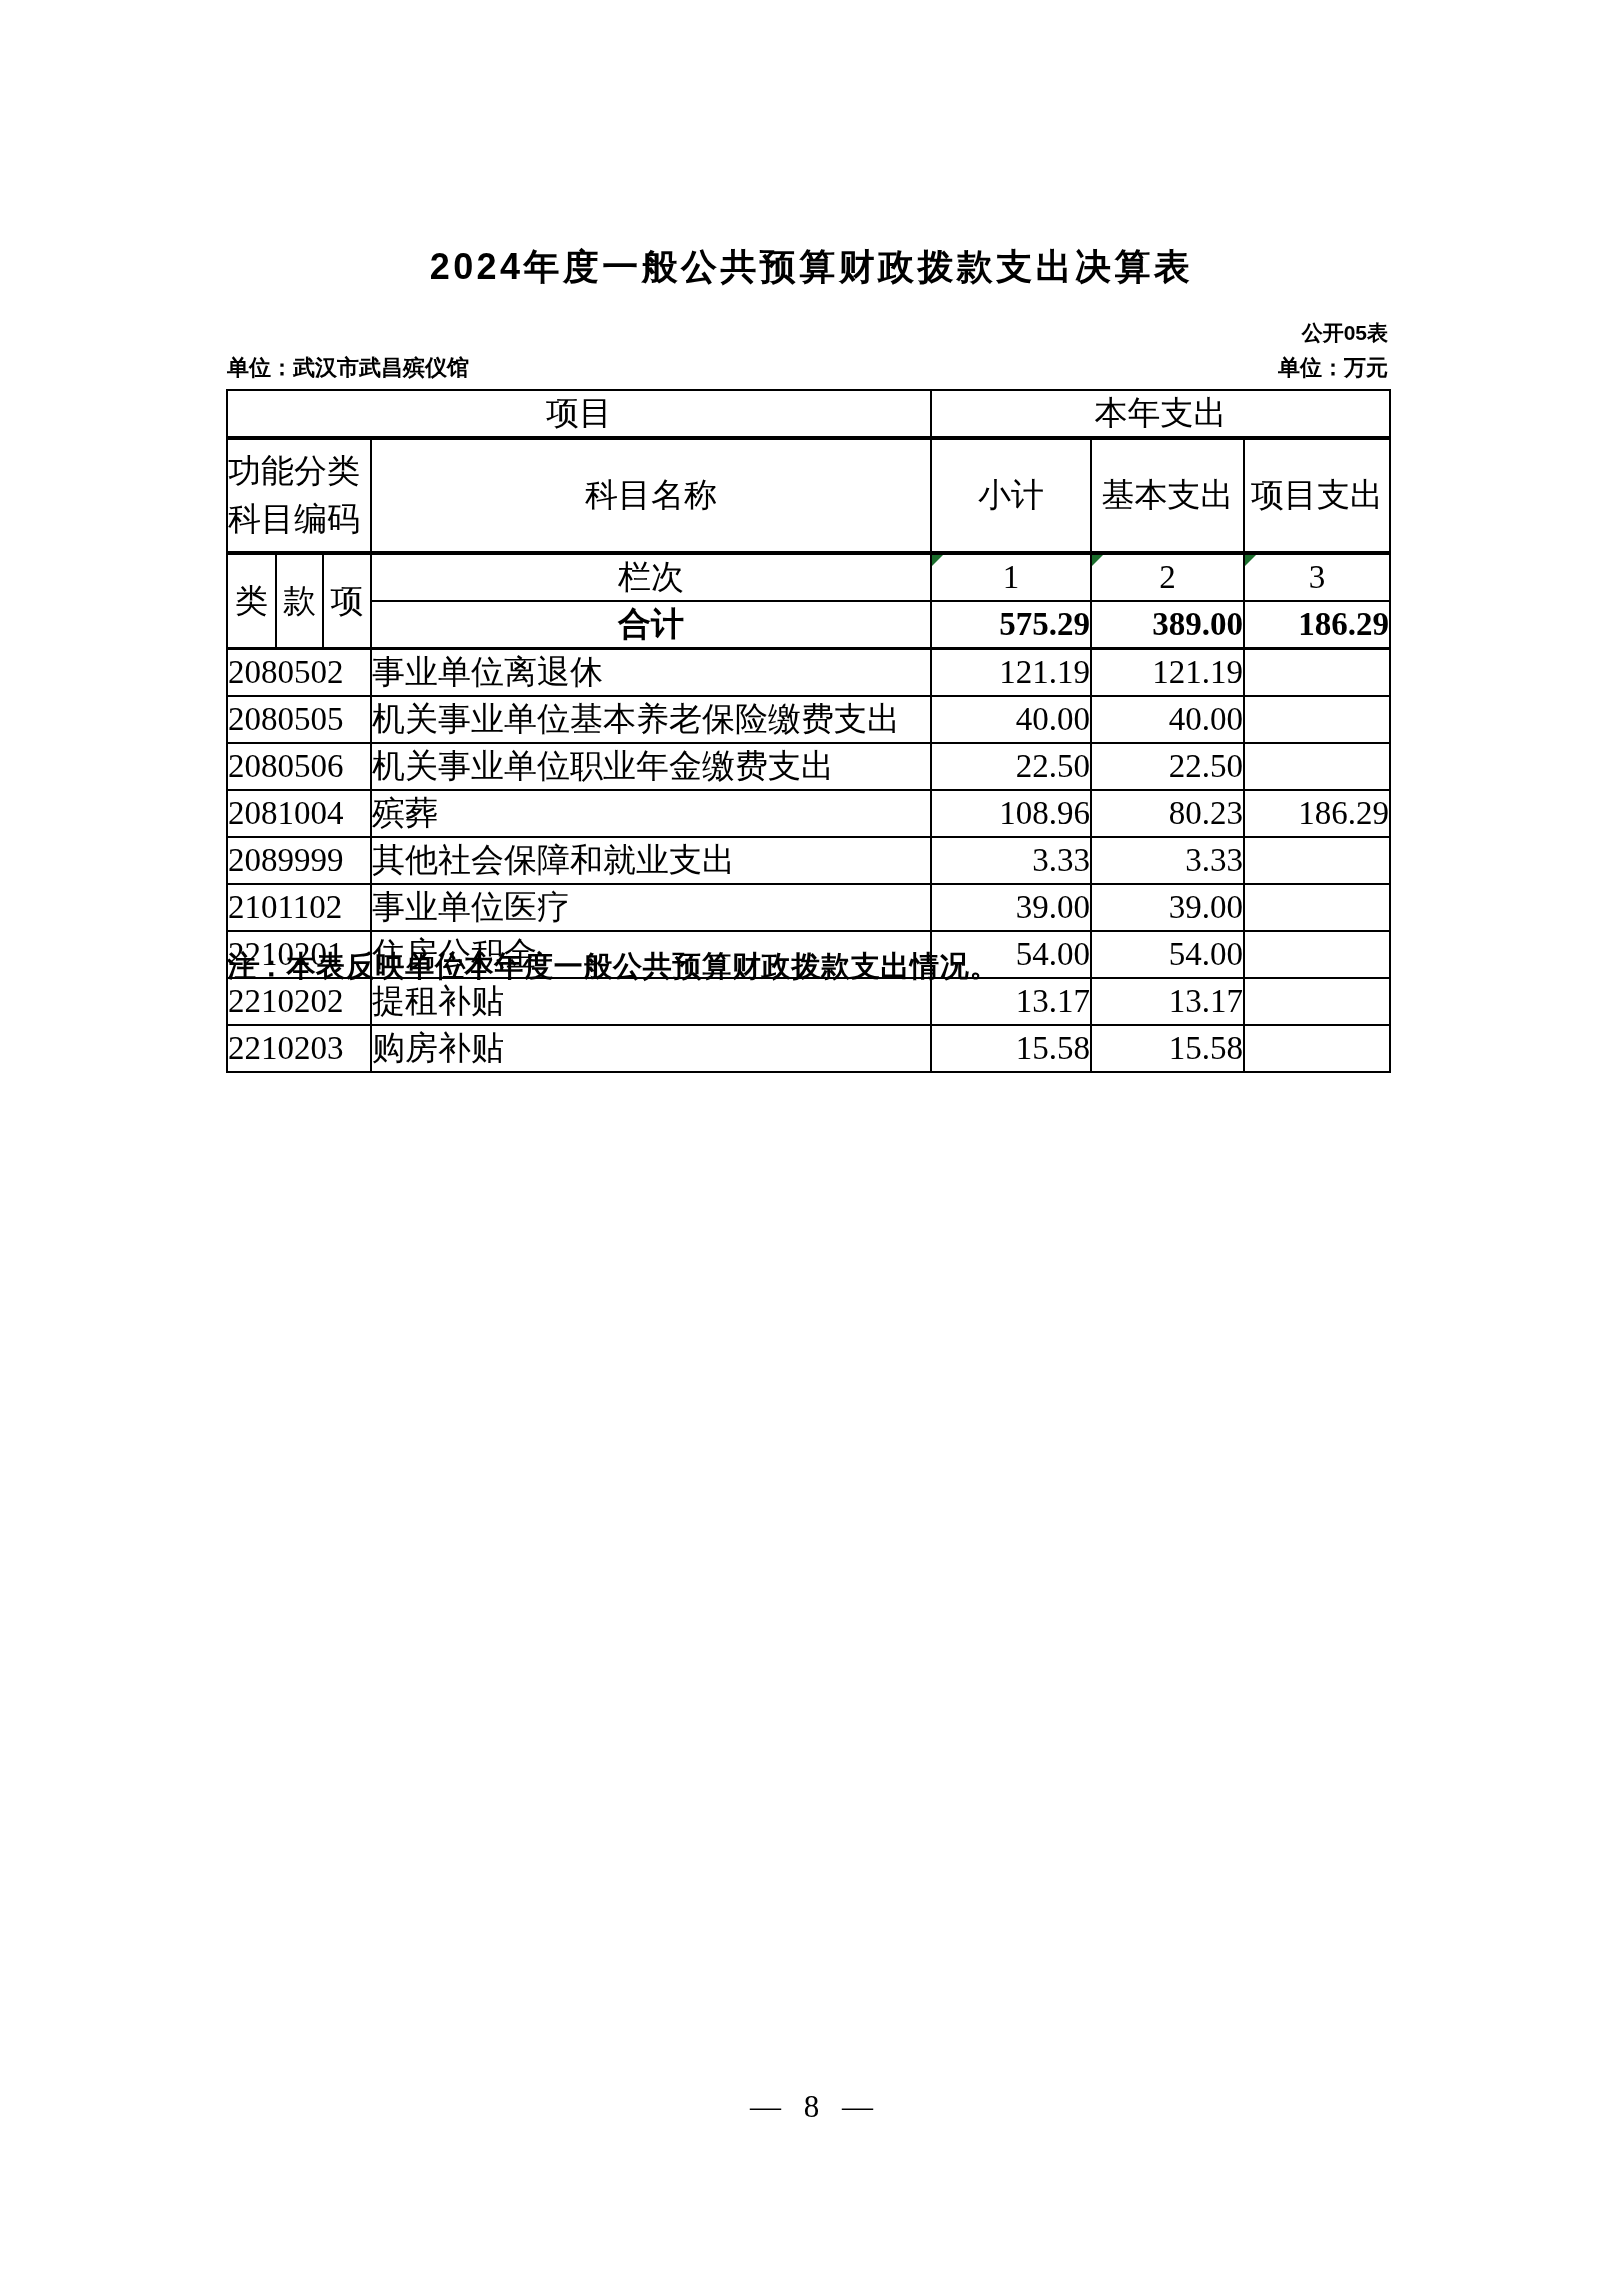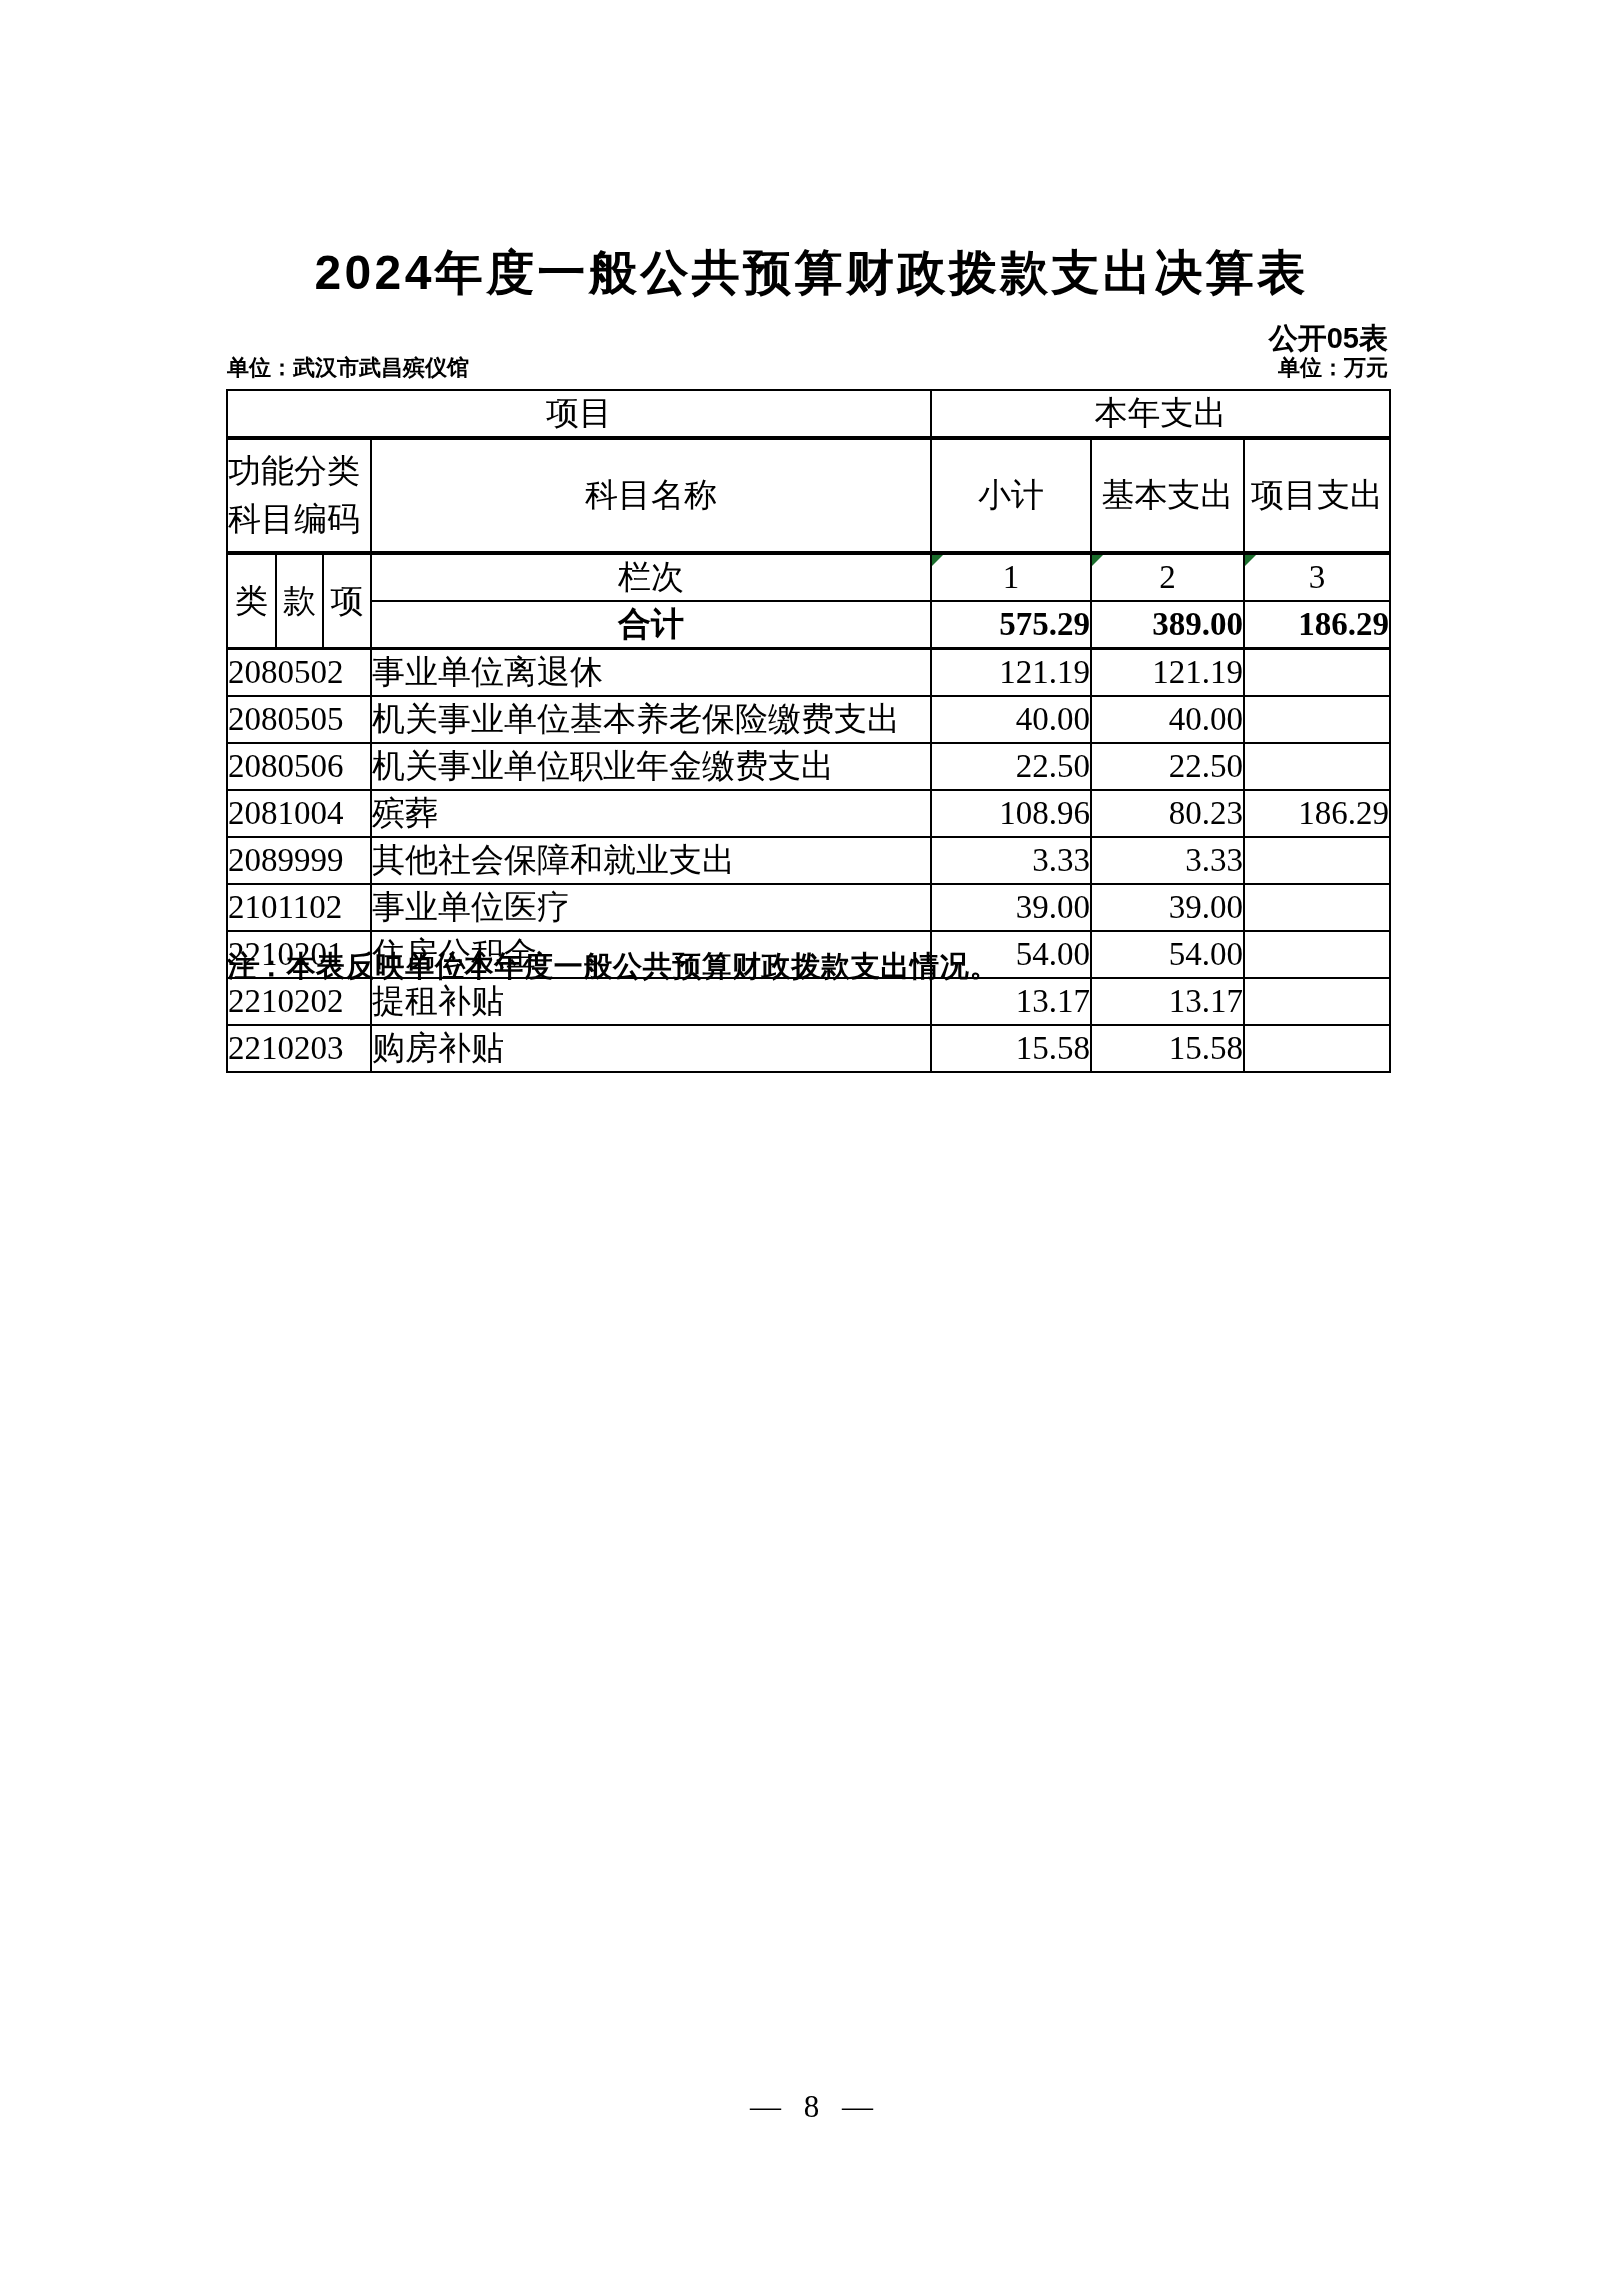--- a/index.html
+++ b/index.html
@@ -1,22 +1,22 @@
 <!DOCTYPE html>
 <html style="font-size:11px"><head>
 <meta charset="utf-8">
 <style>
   html,body{margin:0;padding:0;background:#e8e8e8;}
   .page{position:relative;width:1623px;height:2295px;background:#ffffff;color:#000;overflow:hidden;}
   .sans{font-family:"Liberation Sans","DejaVu Sans",sans-serif;font-weight:bold;}
   .serif{font-family:"Liberation Serif","DejaVu Serif",serif;}
 
   .title{position:absolute;top:247px;left:0;width:100%;text-align:center;
-         font-size:48px;letter-spacing:3.4px;line-height:1.1;}
-  .form-code{position:absolute;top:319px;right:235px;font-size:29px;}
+         font-size:36px;letter-spacing:3.4px;line-height:1.1;}
+  .form-code{position:absolute;top:319px;right:235px;font-size:21px;}
   .meta-row{position:absolute;top:353px;left:227px;right:235px;display:flex;
             justify-content:space-between;align-items:flex-end;font-size:22px;}
 
   table.budget{position:absolute;top:389px;left:226px;width:1163px;
                border-collapse:collapse;table-layout:fixed;
                font-family:"Liberation Serif","DejaVu Serif",serif;font-size:33px;}
   table.budget{border:2.7px solid #000;padding-left:48px;}
   table.budget td{border:2px solid #000;vertical-align:middle;overflow:hidden;
                   white-space:nowrap;padding:0;}
   tr.r1{height:40px;}  tr.r1 td{border-bottom-width:4.1px;}

